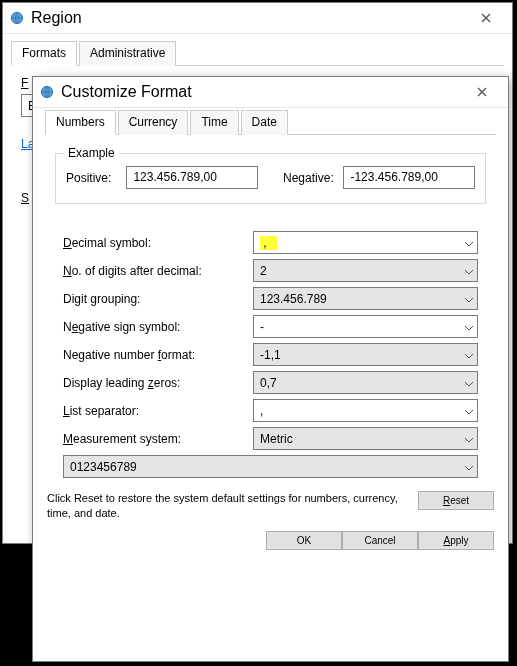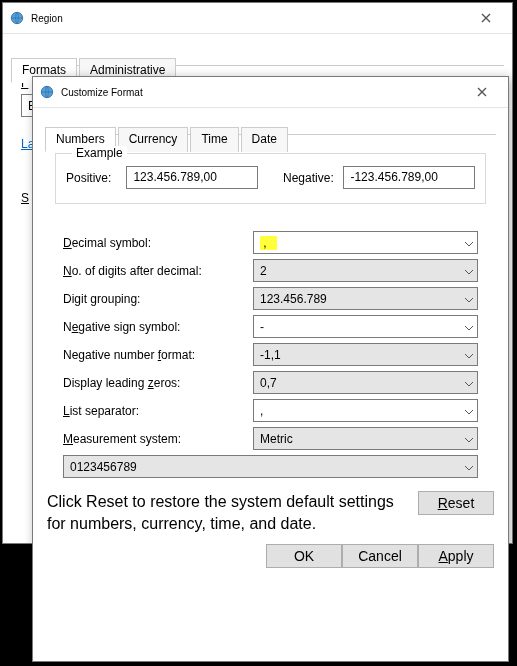--- a/index.html
+++ b/index.html
@@ -1,44 +1,44 @@
 <!DOCTYPE html>
 <html><head>
 <meta charset="utf-8">
 <style>
   html,body{margin:0;padding:0;width:517px;height:666px;background:#000;font-family:"Segoe UI",Tahoma,sans-serif;font-size:12px;color:#000;overflow:hidden}
   .win{position:absolute;background:#fff;border:1px solid #7a7a7a;box-shadow:2px 2px 10px rgba(0,0,0,.3)}
   .titlebar{height:30px;display:flex;align-items:center;padding:0 6px;border-bottom:1px solid #e5e5e5}
   .titlebar .ticon{width:16px;height:16px;margin-right:6px;display:flex;align-items:center;justify-content:center}
-  .titlebar .ttxt{flex:1;font-size:10px}
+  .titlebar .ttxt{flex:1;font-size:16px}
   .titlebar .tclose{width:40px;height:30px;display:flex;align-items:center;justify-content:center;cursor:default;color:#555}
   .titlebar .tclose svg{width:10px;height:10px}
   .tabstrip{display:flex;border-bottom:1px solid #ccc;margin:6px 8px 0 8px}
-  .tab{padding:4px 10px 5px 10px;border:1px solid #ccc;border-bottom:none;margin-right:2px;background:#f7f7f7;position:relative;top:18px;cursor:default}
+  .tab{padding:4px 10px 5px 10px;border:1px solid #ccc;border-bottom:none;margin-right:2px;background:#f7f7f7;position:relative;top:1px;cursor:default}
   .tab.active{background:#fff;border-bottom:1px solid #fff}
   .body{padding:10px 18px}
   .lbl{font-size:12px}
   .link{color:#0066cc;text-decoration:underline;cursor:default}
   .u{text-decoration:underline}
   .groupbox{border:1px solid #d9d9d9;padding:12px 10px 14px 10px;margin-top:6px;position:relative}
-  .groupbox .legend{position:absolute;top:-8px;left:16px;background:#fff;padding:0 4px;font-size:12px}
+  .groupbox .legend{position:absolute;top:-8px;left:8px;background:#fff;padding:0 4px;font-size:12px}
   .exrow{display:flex;align-items:center;gap:8px}
   .exrow .exlabel{width:58px}
   .exrow .exlabel2{width:58px}
   .exbox{border:1px solid #7a7a7a;background:#fff;padding:3px 6px;width:130px;height:15px}
   .frow{display:flex;align-items:center;margin:5px 0}
   .frow .flabel{flex:0 0 190px;text-align:left}
   .sel{flex:1;height:21px;border:1px solid #7a7a7a;background:#e5e5e5;display:flex;align-items:center;justify-content:space-between;padding:0 4px 0 6px;cursor:default;font-size:12px}
   .sel.white{background:#fff}
   .sel .chev{color:#555}
   .hl{background:#ffff3a}
-  .btn{border:1px solid #adadad;background:#e1e1e1;padding:3px 0;min-width:74px;text-align:center;cursor:default;font-size:14px}
+  .btn{border:1px solid #adadad;background:#e1e1e1;padding:3px 0;min-width:74px;text-align:center;cursor:default;font-size:10px}
   .btnrow{display:flex;justify-content:flex-end;gap:0;padding:10px 14px 12px 0}
   .reset-note{display:flex;align-items:flex-start;gap:14px;padding:4px 14px 0 14px}
-  .reset-note .txt{flex:1;font-size:16px;line-height:1.35}
+  .reset-note .txt{flex:1;font-size:11px;line-height:1.35}
   .globe{width:14px;height:14px}
 </style>
 </head>
 <body>
 
 <div class="win" style="left:2px;top:2px;width:509px;height:540px;">
   <div class="titlebar">
     <span class="ticon">
       <svg class="globe" viewBox="0 0 16 16">
           <circle cx="8" cy="8" r="6.5" fill="#5aa0d8" stroke="#2a6fa8"></circle>

